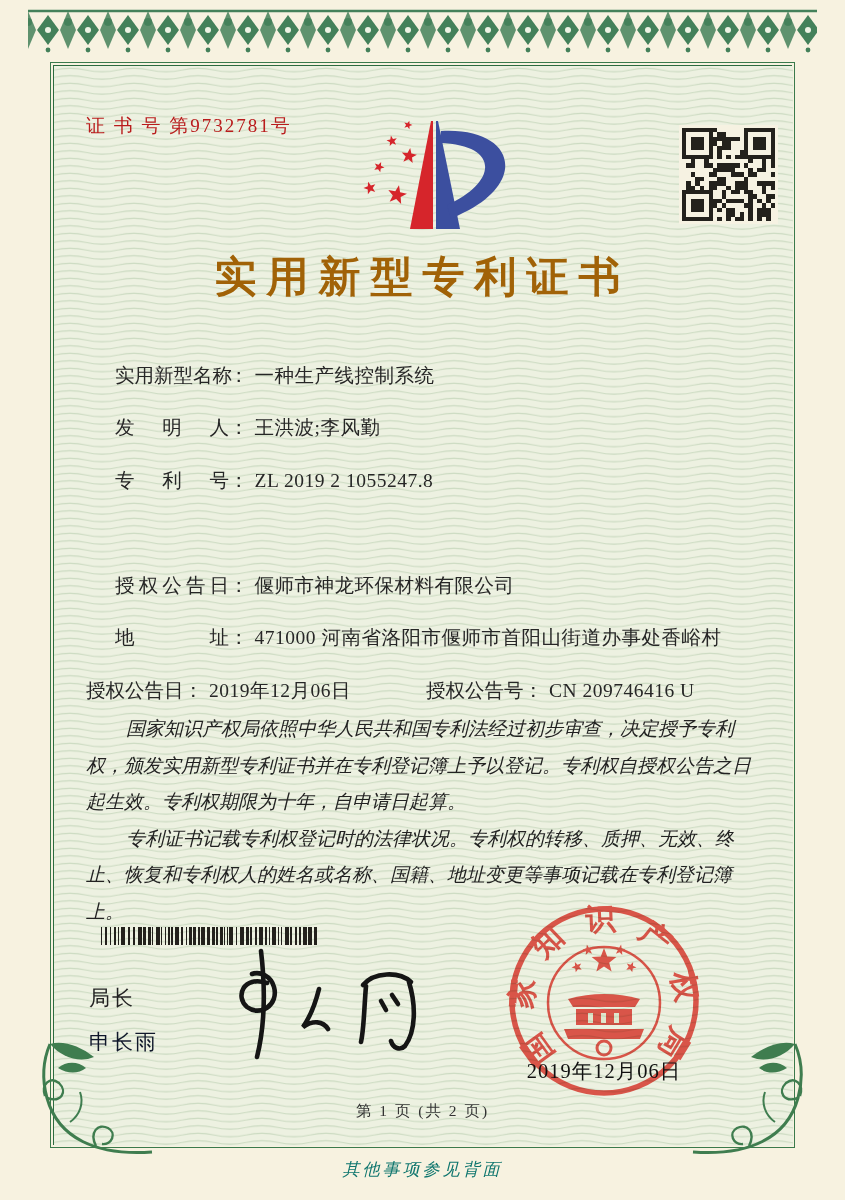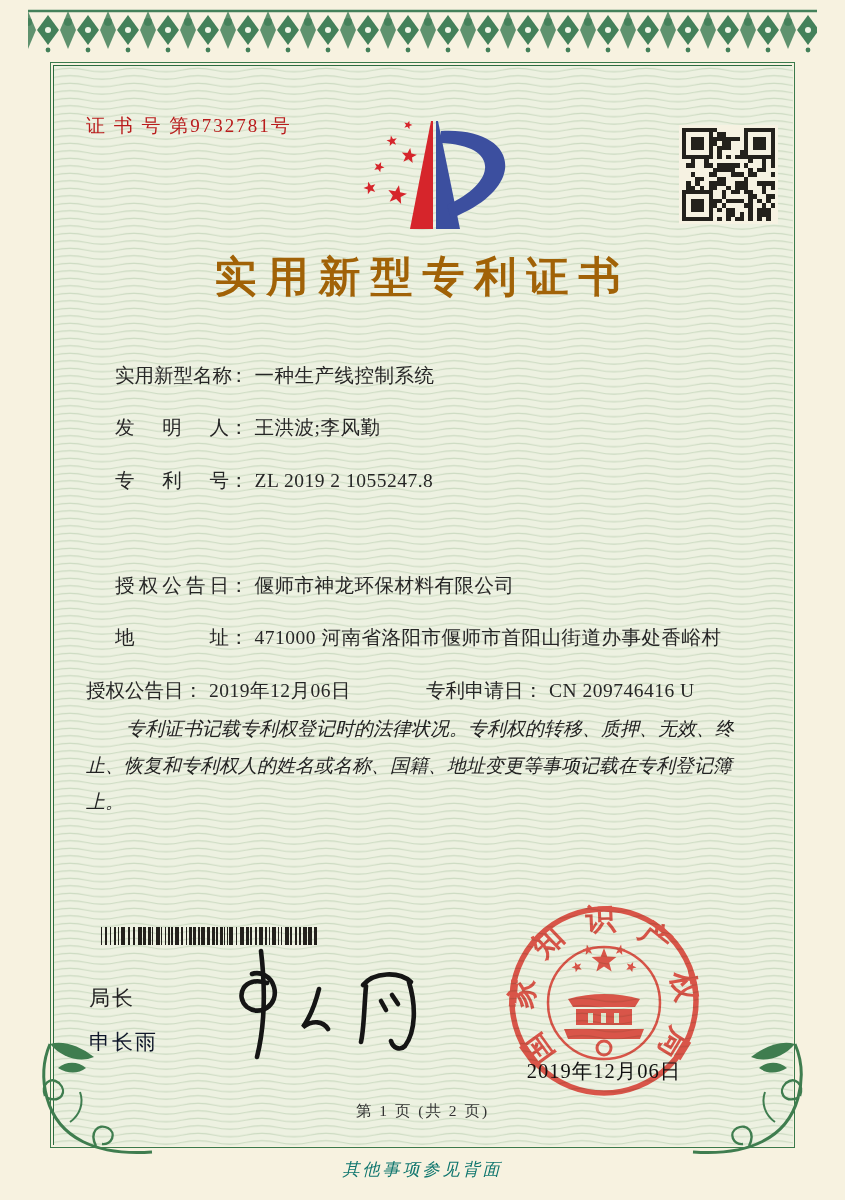--- a/index.html
+++ b/index.html
@@ -352,24 +352,25 @@
     <div class="abs row" style="top:404px">
       <span class="row-label">专利号</span><span class="row-colon">：</span><span class="row-value">ZL 2019 2 1055247.8</span>
     </div>
     <div class="abs row" style="top:509px">
       <span class="row-label">授权公告日</span><span class="row-colon">：</span><span class="row-value">偃师市神龙环保材料有限公司</span>
     </div>
     <div class="abs row" style="top:561px">
       <span class="row-label">地址</span><span class="row-colon">：</span><span class="row-value">471000 河南省洛阳市偃师市首阳山街道办事处香峪村</span>
     </div>
     <div class="abs row" style="top:614px" id="grant-row">
-      <span class="pair pair1"><span>授权公告日</span><span class="row-colon">：</span><span class="row-value">2019年12月06日</span></span><span class="pair"><span>专利申请日</span><span class="row-colon">：</span><span class="row-value">CN 209746416 U</span></span>
+      <span class="pair pair1"><span>授权公告日</span><span class="row-colon">：</span><span class="row-value">2019年12月06日</span></span><span class="pair"><span>授权公告号</span><span class="row-colon">：</span><span class="row-value">CN 209746416 U</span></span>
     </div>
 
     <div class="abs" id="paragraphs">
+      <p>国家知识产权局依照中华人民共和国专利法经过初步审查，决定授予专利权，颁发实用新型专利证书并在专利登记簿上予以登记。专利权自授权公告之日起生效。专利权期限为十年，自申请日起算。</p>
       <p>专利证书记载专利权登记时的法律状况。专利权的转移、质押、无效、终止、恢复和专利权人的姓名或名称、国籍、地址变更等事项记载在专利登记簿上。</p>
     </div>
 
     <div class="abs" id="barcode">
       <svg id="barcode-svg" viewBox="0 0 218 18" preserveAspectRatio="none" shape-rendering="crispEdges">
           <rect x="0.0" y="0" width="1.4" height="18" fill="#23211c"></rect>
           <rect x="3.8" y="0" width="2.6" height="18" fill="#23211c"></rect>
           <rect x="8.8" y="0" width="1.4" height="18" fill="#23211c"></rect>
           <rect x="12.6" y="0" width="2.6" height="18" fill="#23211c"></rect>
           <rect x="16.5" y="0" width="1.4" height="18" fill="#23211c"></rect>

